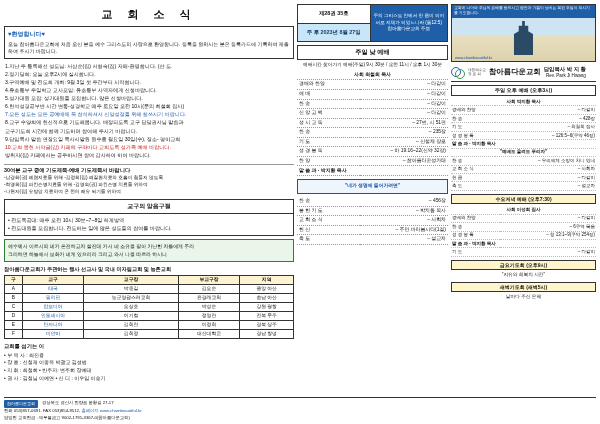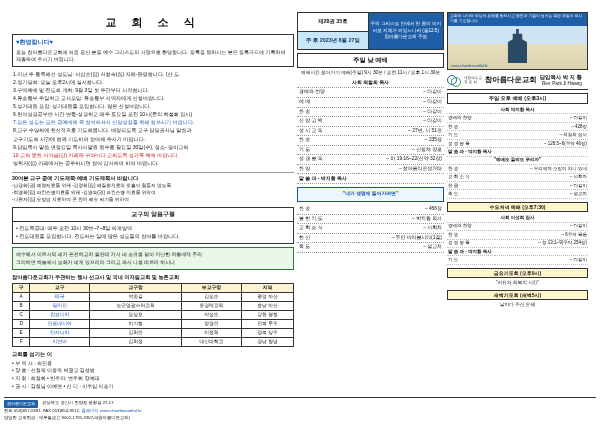--- a/index.html
+++ b/index.html
@@ -4,21 +4,21 @@
 <style>
   html,body{margin:0;padding:0;}
   body{
     width:600px;height:424px;
     background:#ffffff;
     font-family:"Liberation Sans", sans-serif;
     font-size:5.2px;
     color:#111;
     overflow:hidden;
   }
-  .page{position:relative;width:600px;height:424px;box-sizing:border-box;padding:12px;display:flex;gap:3px;}
+  .page{position:relative;width:600px;height:424px;box-sizing:border-box;padding:4px;display:flex;gap:3px;}
   .col{box-sizing:border-box;}
   .left{width:292px;}
   .mid{width:152px;}
   .right{width:146px;}
   
   .news-title{
     text-align:center;font-size:11px;font-weight:bold;letter-spacing:6px;
     padding:3px 0 4px 0;
   }
   .welcome-box{border:1px solid #333;padding:3px;margin-bottom:3px;}

